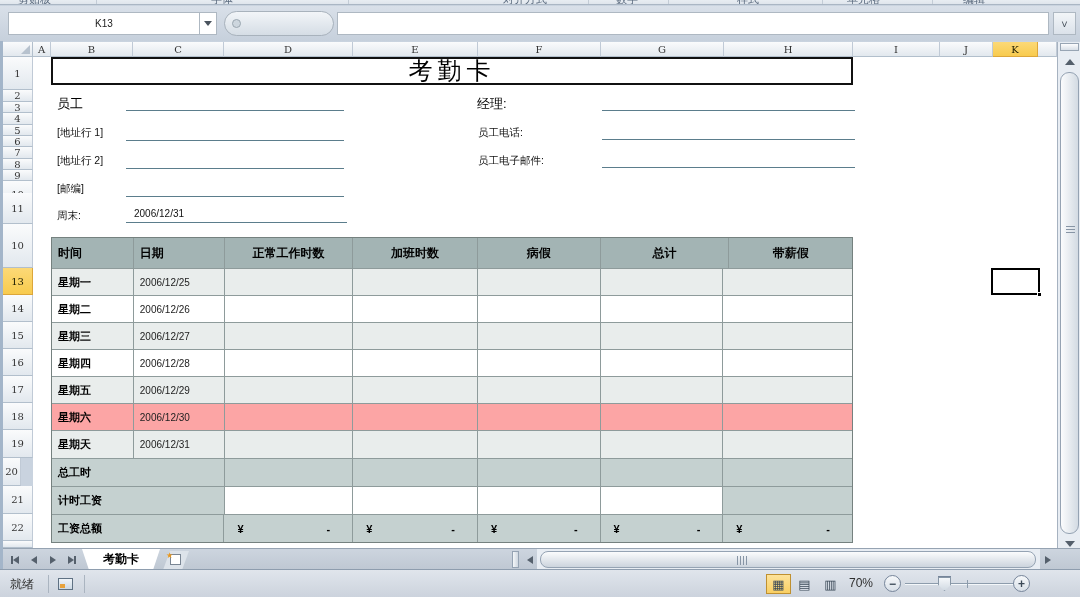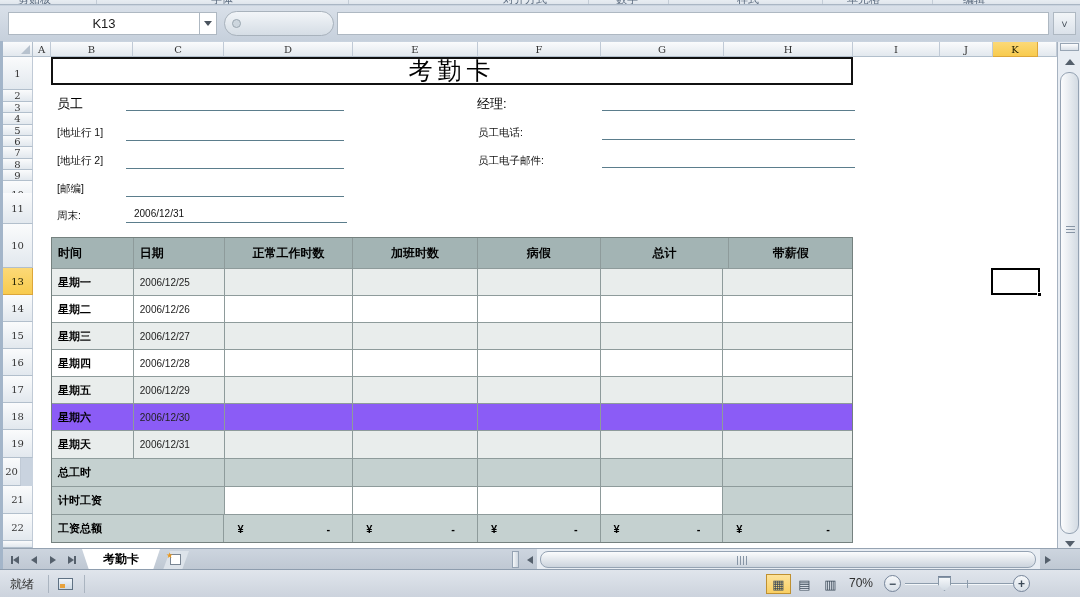--- a/index.html
+++ b/index.html
@@ -11,21 +11,21 @@
   
   .ribbon-sliver { left:0; top:0; width:1080px; height:5px; overflow:hidden;
                    background:linear-gradient(#e8edf2,#dfe5ec); border-bottom:1px solid #aab6c4; }
   .ribbon-sliver .glabel { position:absolute; top:-8px; font-size:11px; color:#5a6a7e; white-space:nowrap; }
   .ribbon-sliver .gdiv { position:absolute; top:0; width:1px; height:5px; background:#c3ccd6; }
 
   
   .fbar-row { left:0; top:6px; width:1080px; height:35px;
               background:linear-gradient(#d9e0e9,#c6d0dc); }
   .namebox { position:absolute; left:8px; top:6px; width:192px; height:23px; background:#fff;
-             border:1px solid #aeb8c2; font-size:13px; color:#1a1a1a;
+             border:1px solid #aeb8c2; font-size:10px; color:#1a1a1a;
              display:flex; align-items:center; justify-content:center; }
   .namedrop { position:absolute; left:200px; top:6px; width:17px; height:23px;
               border:1px solid #aeb8c2; border-left:none; background:#fff;
               display:flex; align-items:center; justify-content:center; }
   .tri-d-sm { width:0; height:0; border-left:4px solid transparent; border-right:4px solid transparent;
               border-top:5px solid #4a545e; }
   .fxpill { position:absolute; left:224px; top:5px; width:110px; height:25px; border-radius:13px;
             background:linear-gradient(#f2f5f8,#d5dde5); border:1px solid #a8b2bc;
             display:flex; align-items:center; }
   .fxhole { position:absolute; left:7px; top:7px; width:9px; height:9px; border-radius:50%;
@@ -290,21 +290,21 @@
     </div>
     <div class="trow" style="height:27px;background:#e9edec">
       <div class="tcell cdaylbl" style="width:82px">星期五</div>
       <div class="tcell cdate" style="width:91px">2006/12/29</div>
       <div class="tcell" style="width:129px"></div>
       <div class="tcell" style="width:125px"></div>
       <div class="tcell" style="width:123px"></div>
       <div class="tcell" style="width:123px"></div>
       <div class="tcell" style="width:129px"></div>
     </div>
-    <div class="trow" style="height:27px;background:#8b5cf6">
+    <div class="trow" style="height:27px;background:#fca5a5">
       <div class="tcell cdaylbl" style="width:82px">星期六</div>
       <div class="tcell cdate" style="width:91px">2006/12/30</div>
       <div class="tcell" style="width:129px"></div>
       <div class="tcell" style="width:125px"></div>
       <div class="tcell" style="width:123px"></div>
       <div class="tcell" style="width:123px"></div>
       <div class="tcell" style="width:129px"></div>
     </div>
     <div class="trow" style="height:28px;background:#e9edec">
       <div class="tcell cdaylbl" style="width:82px">星期天</div>

